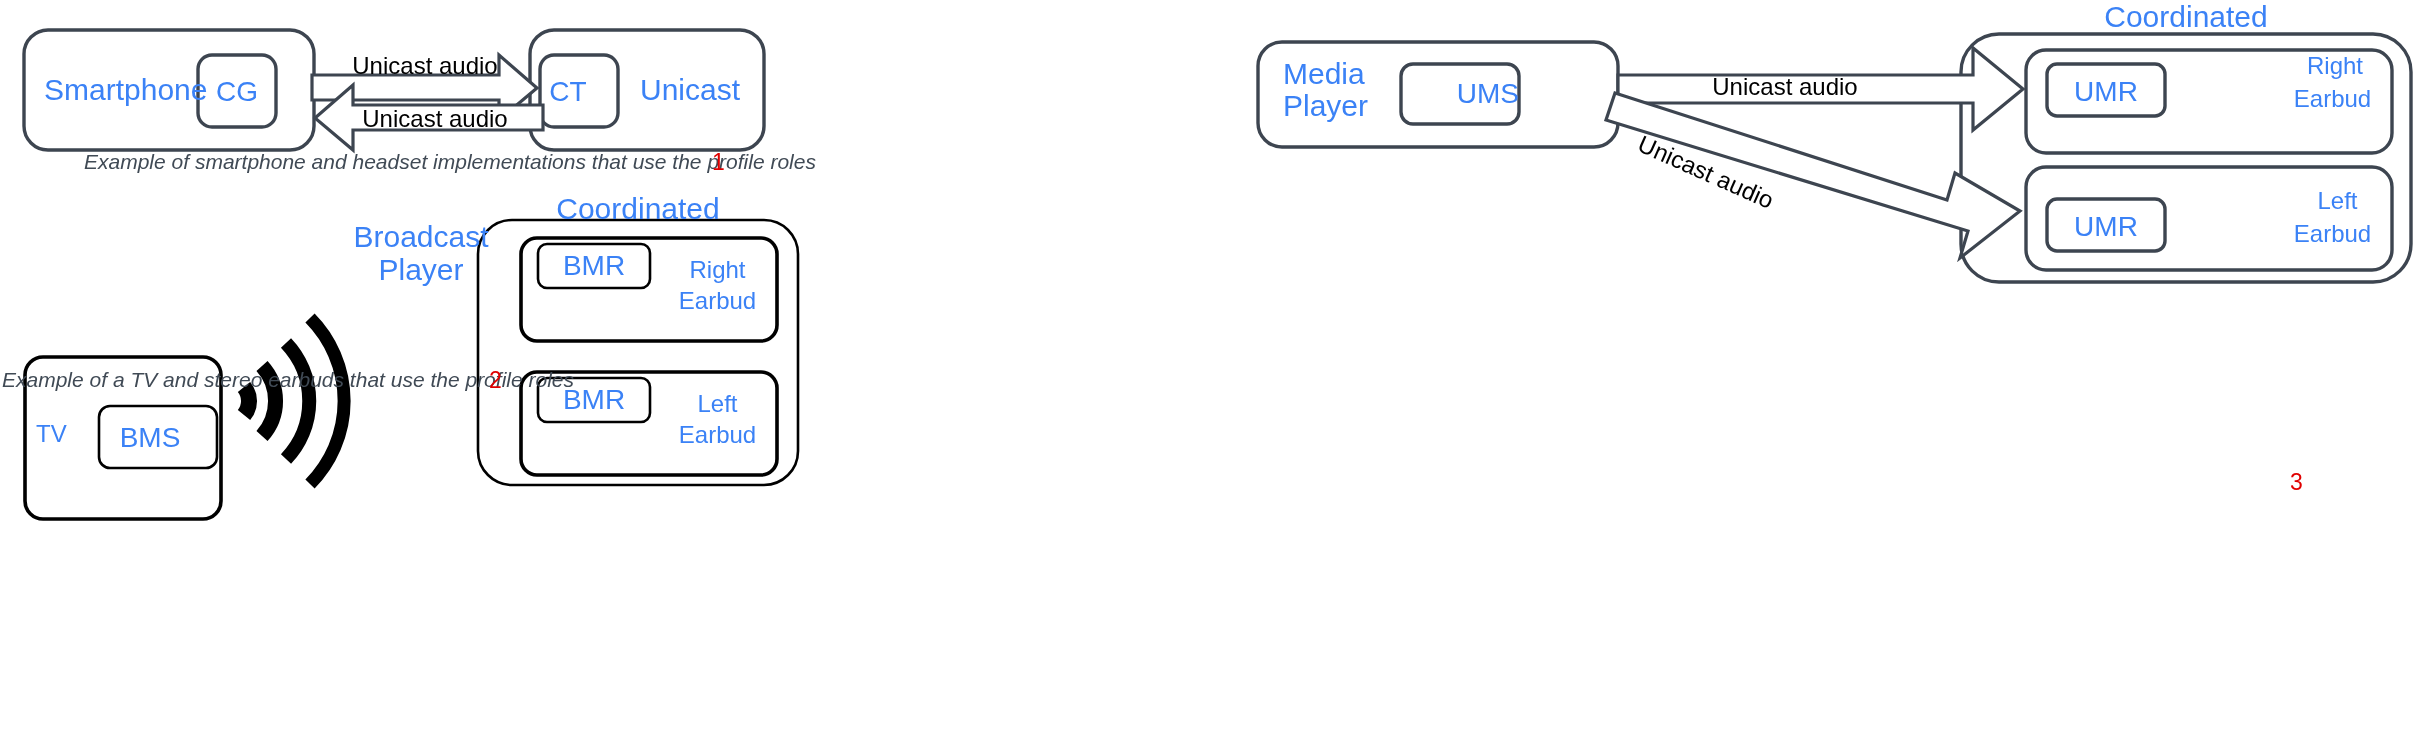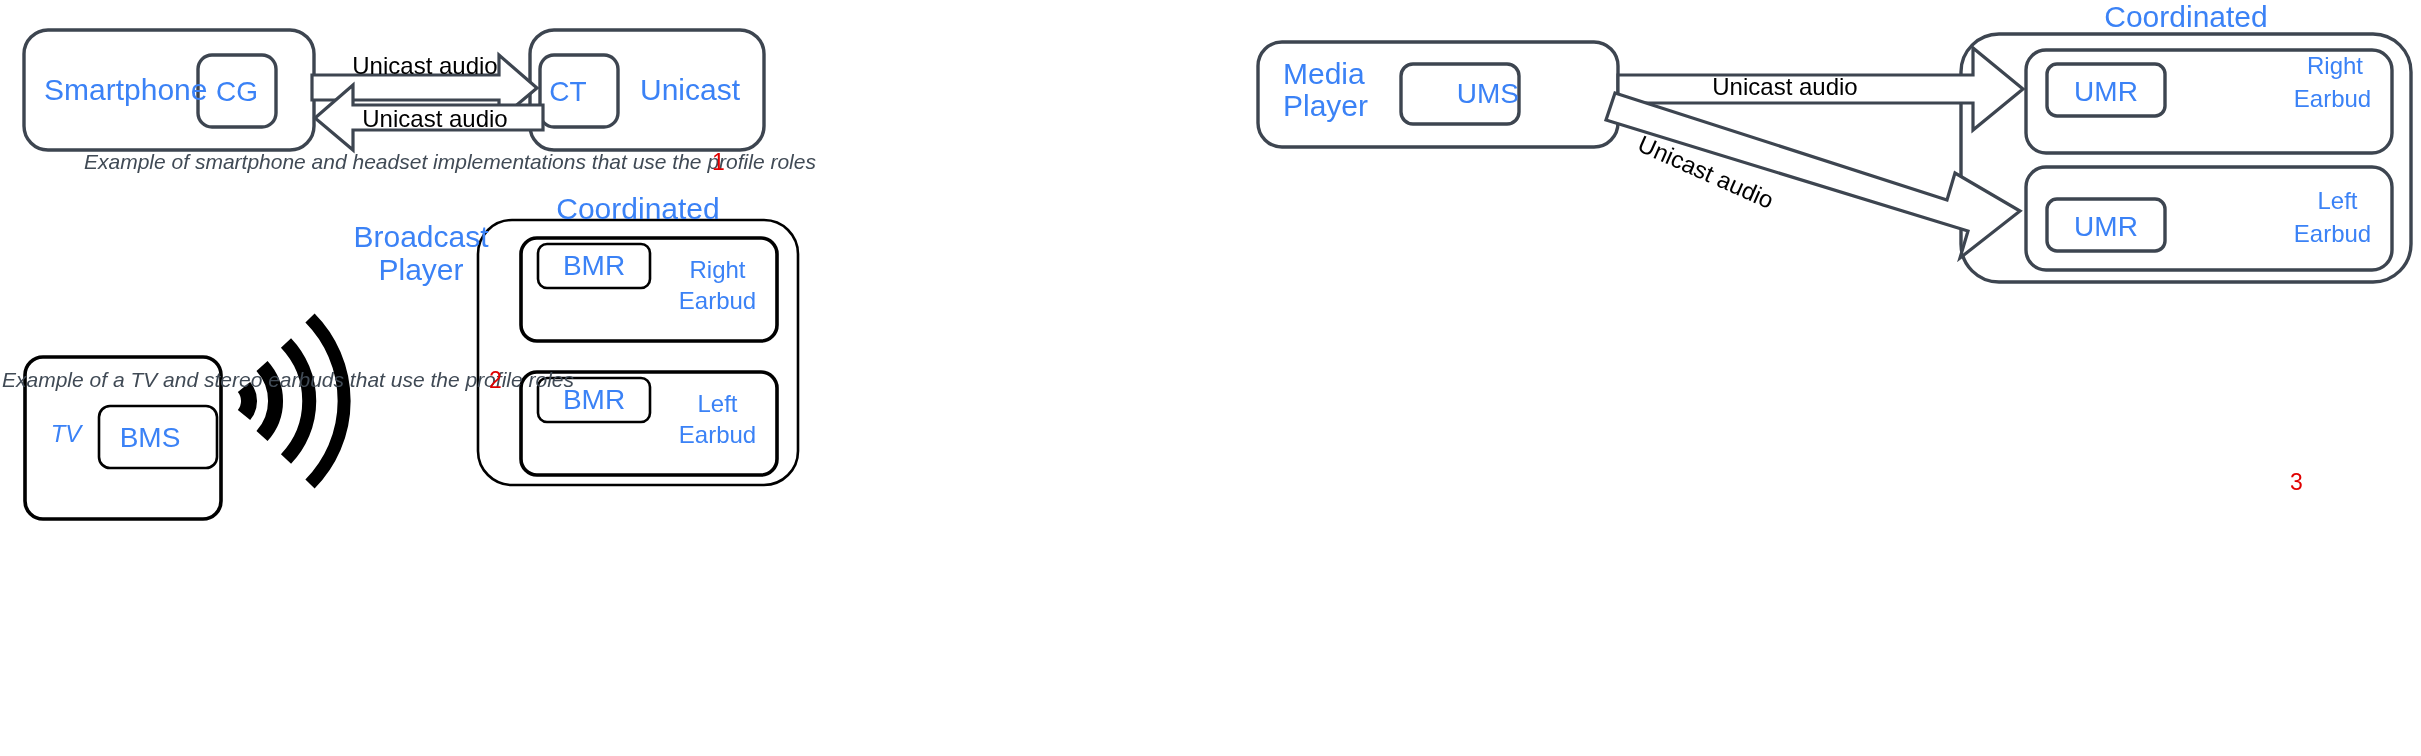--- a/index.html
+++ b/index.html
@@ -165,21 +165,21 @@
 
   <div class="lbl role" style="left:540px; top:76px; width:56px; text-align:center;">CT</div>
   <div class="lbl big" style="left:625px; top:73px; width:130px; text-align:center;">Unicast</div>
 
   <div class="arrowlbl" style="left:330px; top:52px; width:190px; text-align:center;">Unicast audio</div>
   <div class="arrowlbl" style="left:340px; top:105px; width:190px; text-align:center;">Unicast audio</div>
 
   <div class="cap" style="left:84px; top:150px;">Example of smartphone and headset implementations that use the profile roles</div>
   <div class="capnum" style="left:712px; top:149px;">1</div>
 
-  <div class="lbl mid" style="left:36px; top:421px; width:60px; text-align:center;font-style:italic;">TV</div>
+  <div class="lbl mid" style="left:36px; top:421px; width:60px; text-align:left;">TV</div>
   <div class="lbl role" style="left:99px; top:422px; width:102px; text-align:center;">BMS</div>
 
   <div class="lbl big ctr" style="left:336px; top:220px; width:170px;">Broadcast</div>
   <div class="lbl big ctr" style="left:336px; top:253px; width:170px;">Player</div>
 
   <div class="lbl big ctr" style="left:478px; top:192px; width:320px;">Coordinated</div>
 
   <div class="lbl role" style="left:538px; top:250px; width:112px; text-align:center;">BMR</div>
   <div class="lbl mid ctr" style="left:660px; top:257px; width:115px;">Right</div>
   <div class="lbl mid ctr" style="left:655px; top:288px; width:125px;">Earbud</div>

